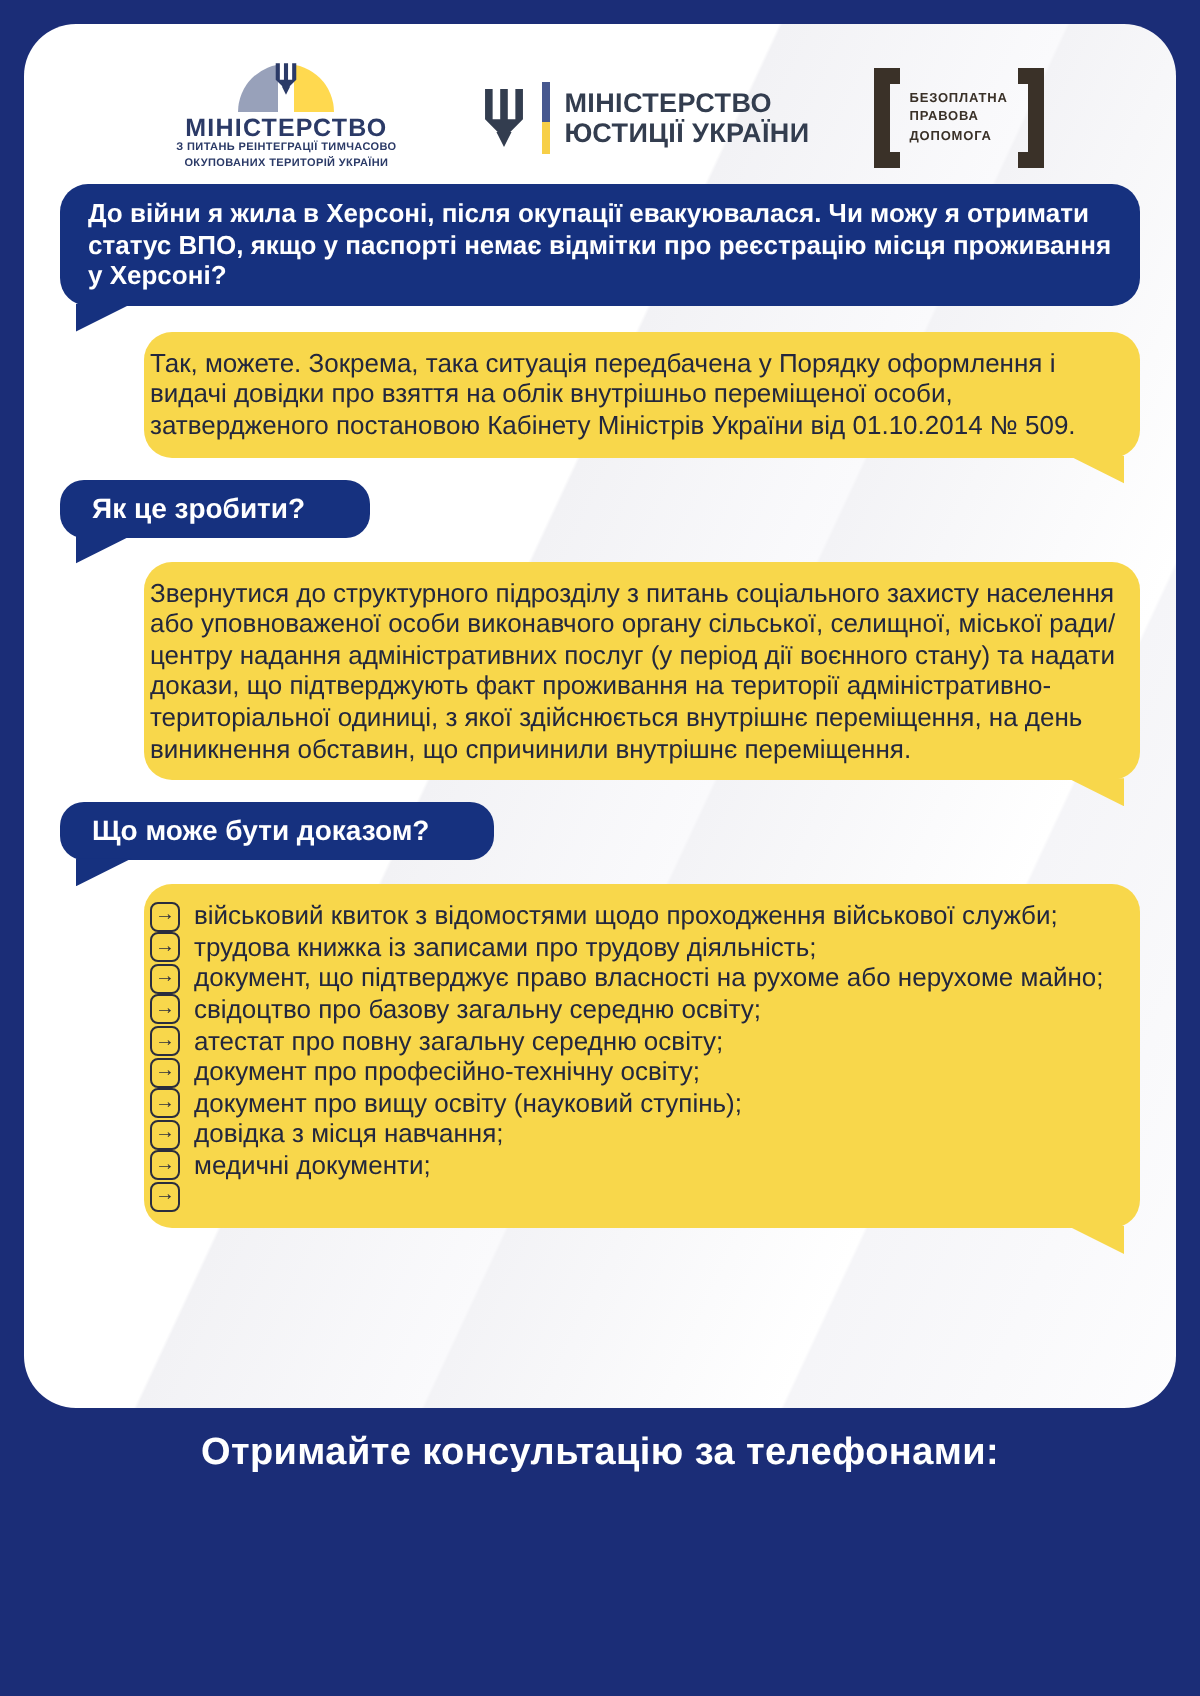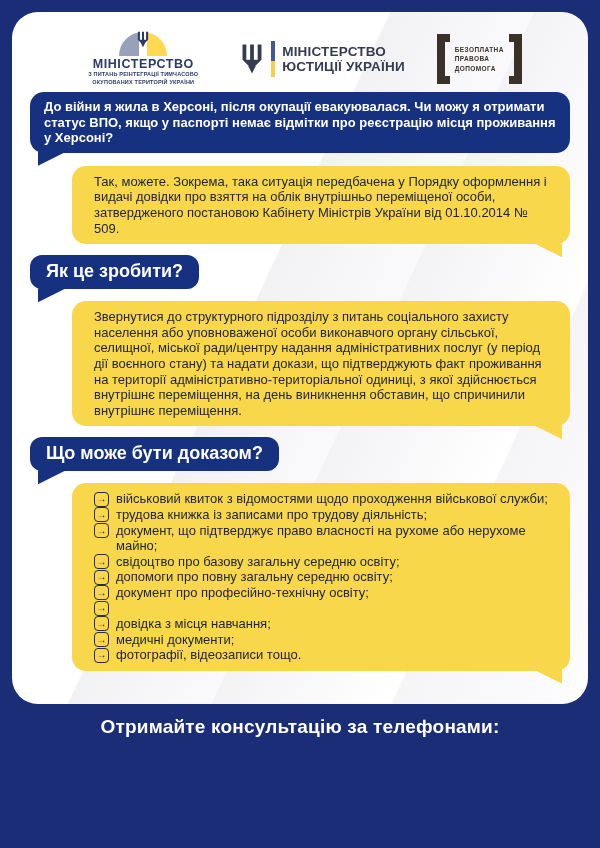--- a/index.html
+++ b/index.html
@@ -36,22 +36,22 @@
   .bracket.right { border-left:none; }
   .logo-aid-text { font-size:6.5px; font-weight:800; color:#3a3128; line-height:1.45; letter-spacing:.4px; text-align:left; }
   
   .bubble { position:relative; border-radius:14px; }
   .bubble.blue { background:#16317f; color:#ffffff; }
   .bubble.yellow { background:#f8d74b; color:#23273d; }
   .bubble .tail { content:""; position:absolute; bottom:-13px; width:28px; height:14px; }
   .tail-bl { left:8px; clip-path:polygon(0 0,100% 0,0 100%); background:#16317f; }
   .tail-br { right:8px; clip-path:polygon(0 0,100% 0,100% 100%); background:#f8d74b; }
   .q-bubble { padding:7px 14px; font-size:13px; font-weight:600; line-height:1.2; margin-bottom:13px; }
-  .a-bubble { margin-left:42px; padding:8px 22px; font-size:13px; font-weight:500; line-height:1.2; margin-bottom:11px; }
-  .hdr-bubble { display:inline-block; padding:6px 16px 7px 16px; font-size:18px; font-weight:600; border-radius:12px; margin-bottom:12px; }
+  .a-bubble { margin-left:42px; padding:8px 3px; font-size:13px; font-weight:500; line-height:1.2; margin-bottom:11px; }
+  .hdr-bubble { display:inline-block; padding:6px 32px 7px 16px; font-size:14px; font-weight:600; border-radius:12px; margin-bottom:12px; }
   .evidence-list { list-style:none; }
   .evidence-list li { display:flex; align-items:flex-start; line-height:1.2; }
   .arrow-box {
     flex:0 0 auto; width:15px; height:15px; margin:0 7px 0 0; margin-top:0.5px;
     border:1.4px solid #2a2d3e; border-radius:4px;
     display:inline-flex; align-items:center; justify-content:center;
     font-size:10px; font-weight:700; color:#2a2d3e; line-height:1;
   }
   
   .footer { position:absolute; left:0; top:716px; width:600px; color:#ffffff; text-align:center; }
@@ -152,40 +152,40 @@
       <li>
           <span class="arrow-box">→</span>
           <span>документ, що підтверджує право власності на рухоме або нерухоме майно;</span>
         </li>
       <li>
           <span class="arrow-box">→</span>
           <span>свідоцтво про базову загальну середню освіту;</span>
         </li>
       <li>
           <span class="arrow-box">→</span>
-          <span>допомоги про повну загальну середню освіту;</span>
+          <span>атестат про повну загальну середню освіту;</span>
         </li>
       <li>
           <span class="arrow-box">→</span>
           <span>документ про професійно-технічну освіту;</span>
         </li>
       <li>
           <span class="arrow-box">→</span>
+          <span>документ про вищу освіту (науковий ступінь);</span>
         </li>
       <li>
           <span class="arrow-box">→</span>
           <span>довідка з місця навчання;</span>
         </li>
       <li>
           <span class="arrow-box">→</span>
           <span>медичні документи;</span>
         </li>
       <li>
           <span class="arrow-box">→</span>
-          <span>фотографії, відеозаписи тощо.</span>
         </li>
     </ul>
     <span class="tail tail-br"></span>
   </div>
 
 </div>
 
 <div class="footer">
   <div class="footer-heading">Отримайте консультацію за телефонами:</div>
   <div class="hotlines">

